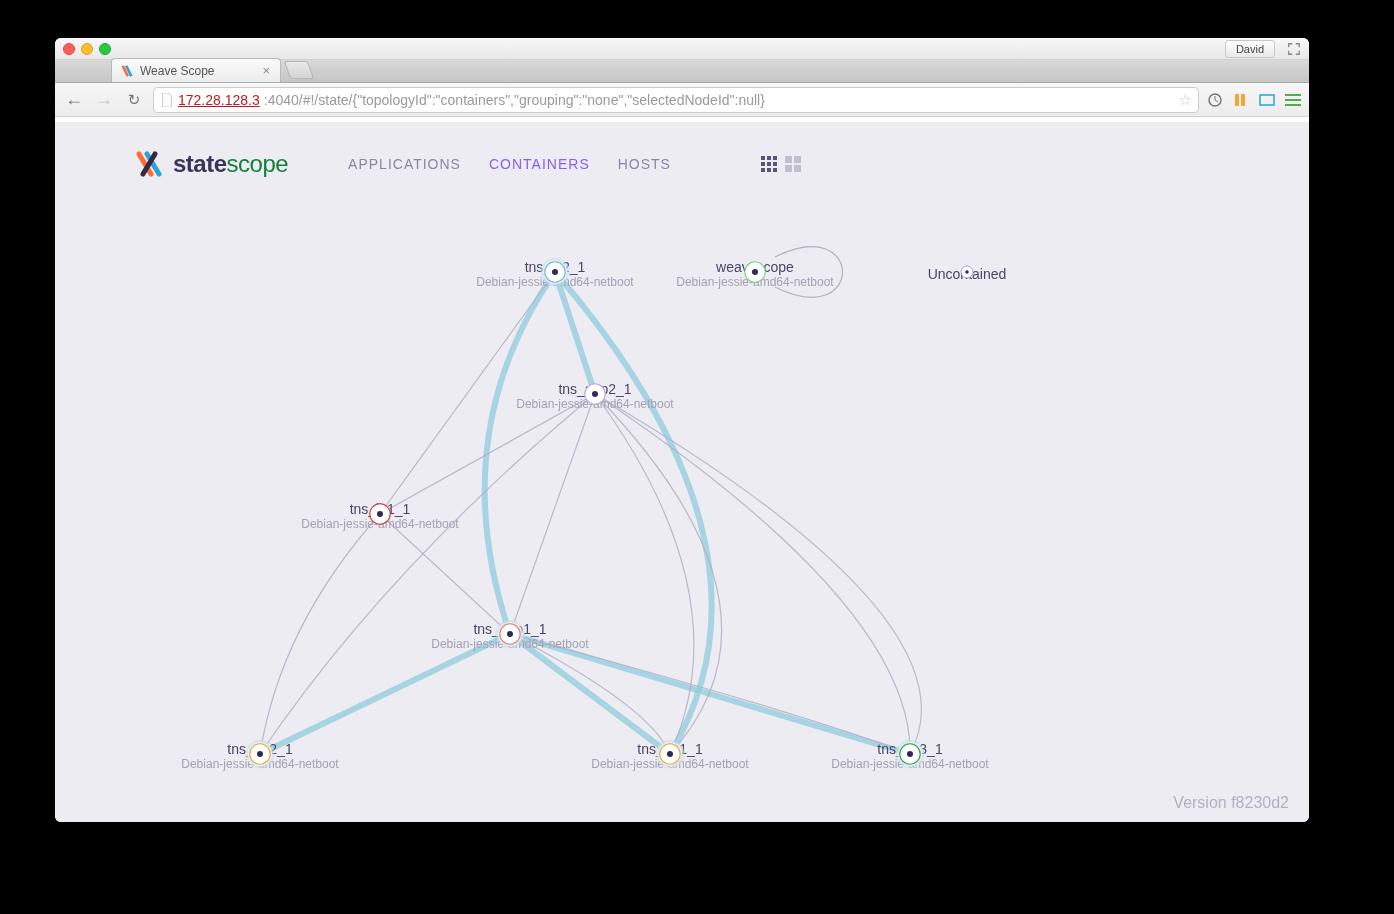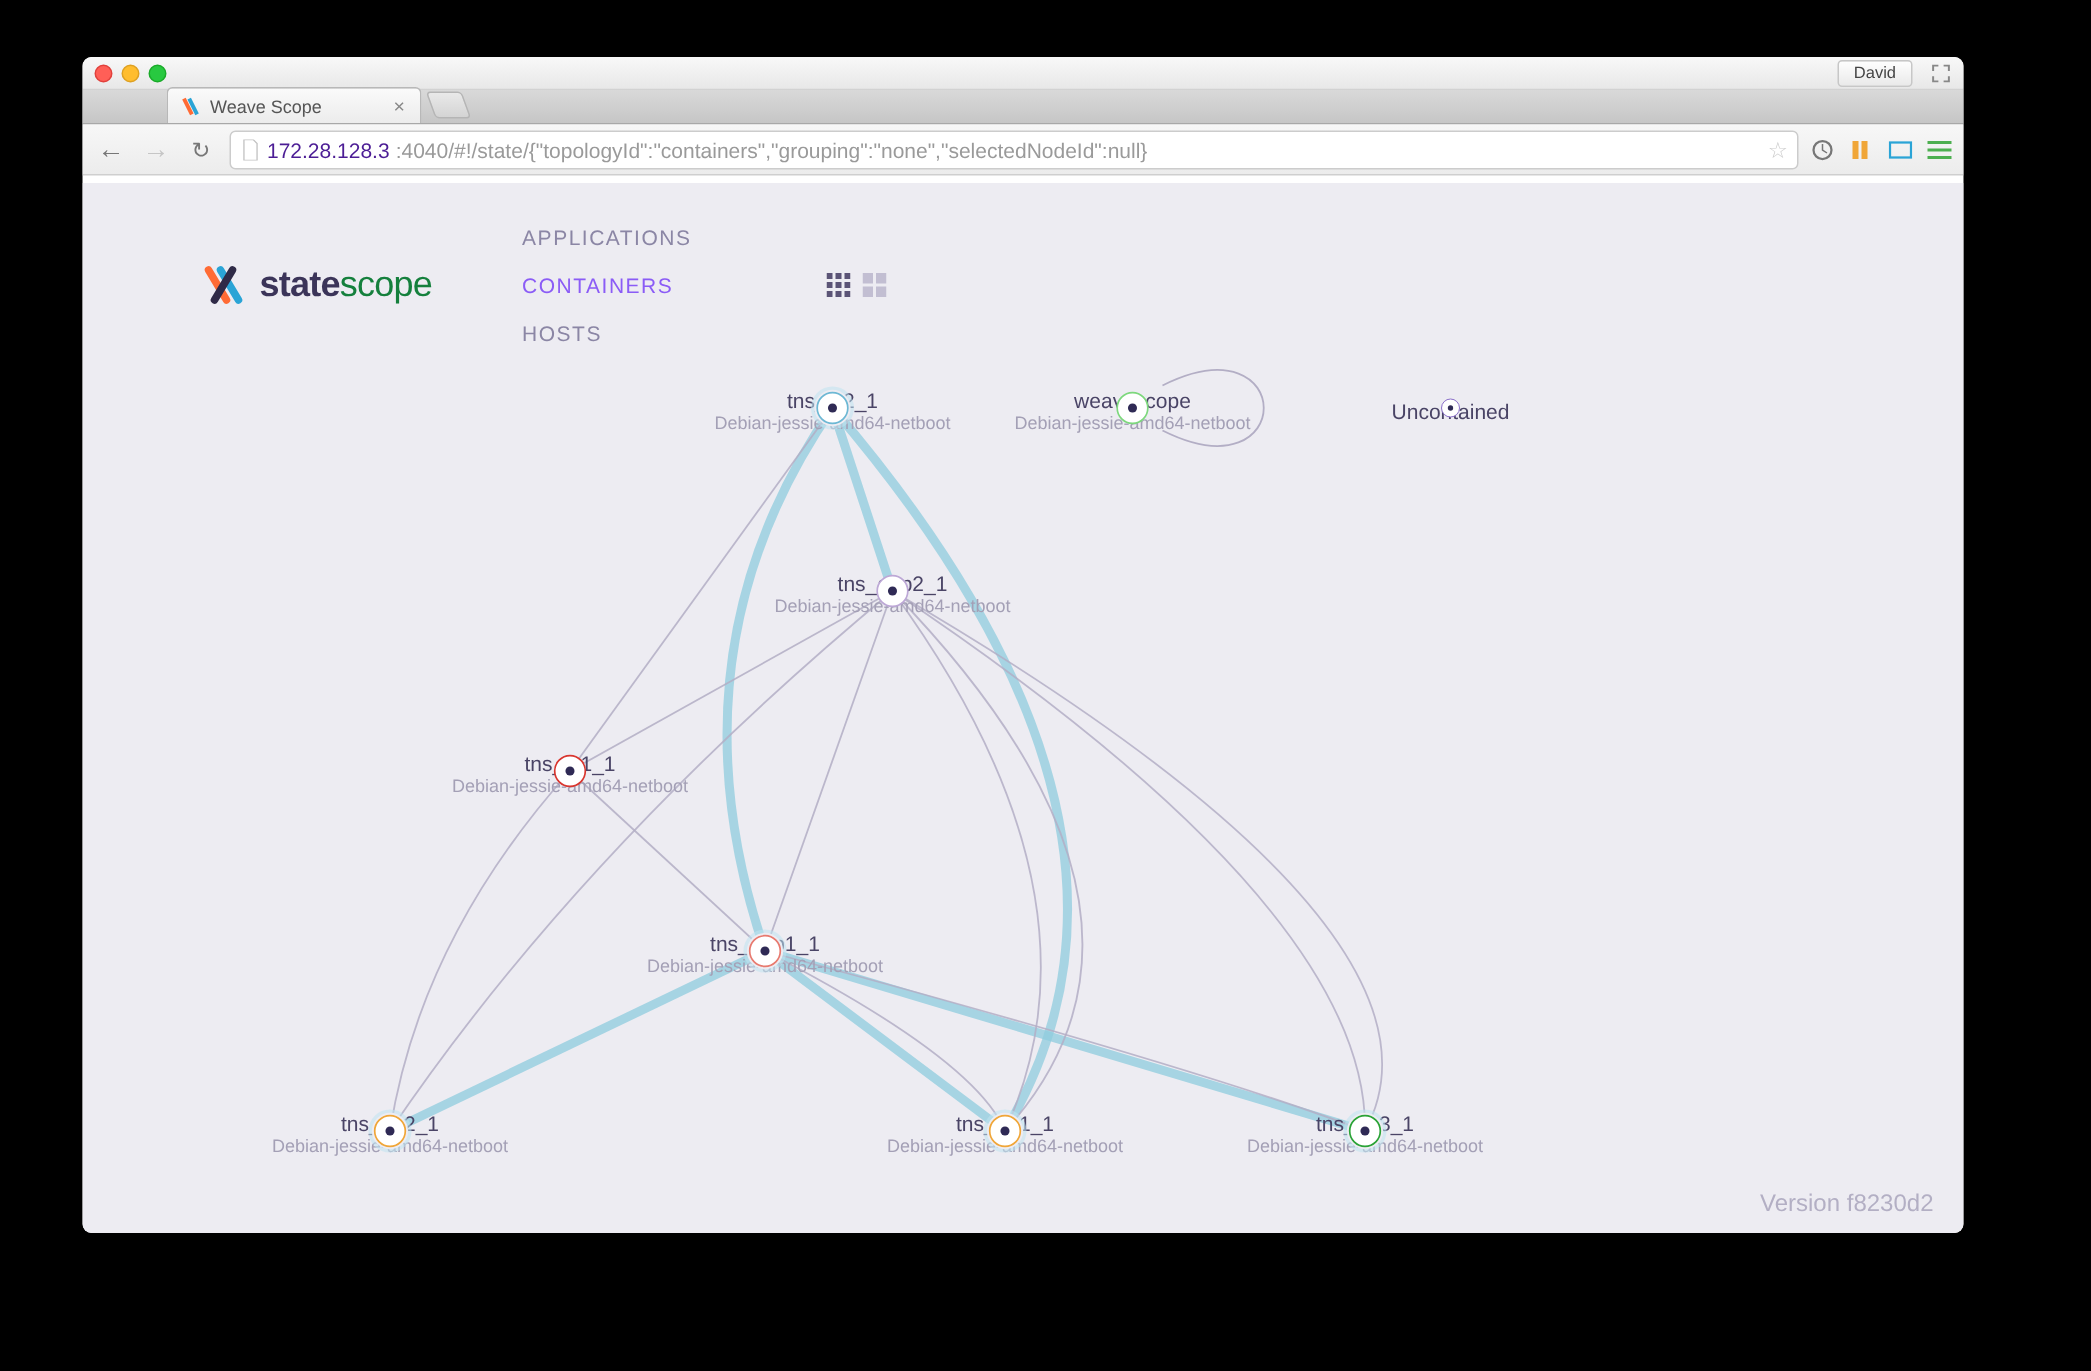--- a/index.html
+++ b/index.html
@@ -85,42 +85,42 @@
     background:#fff;
     border:1px solid #ccc;
     border-radius:4px;
     display:flex; align-items:center;
     padding:0 6px;
     font-size:14px;
     color:#333;
     gap:4px;
   }
   .url-bar .doc-icon{width:14px;height:14px;opacity:.6;}
-  .url-host{color:#4c1d95;}
+  .url-host{color:#b91c1c;text-decoration:underline;}
   .url-path{color:#9a9a9a;}
   .star{margin-left:auto;color:#ccc;font-size:15px;}
   .ext-icons{display:flex;gap:10px;align-items:center;}
   .ext-icons svg{width:16px;height:16px;}
   .hamburger{width:16px;height:12px;display:flex;flex-direction:column;justify-content:space-between;}
   .hamburger span{height:2px;background:#4caf50;display:block;}
   
   .app {
     position:absolute; left:0; right:0; top:84px; bottom:0;
     background:#edecf2;
   }
   .app-header {
     display:flex; align-items:center;
     padding:28px 0 0 80px;
     gap:60px;
   }
   .logo { display:flex; align-items:center; gap:10px; }
   .logo-mark{width:28px;height:28px;}
   .logo-text{font-size:24px;color:#3b3459;letter-spacing:-.5px;}
   .logo-text .scope{font-weight:300;color:#15803d;}
-  .topnav{display:flex;gap:16px;font-size:14px;letter-spacing:1px;flex-direction:column;}
+  .topnav{display:flex;gap:28px;font-size:14px;letter-spacing:1px;}
   .topnav-item{color:#8b86a5;cursor:pointer;}
   .topnav-item.active{color:#8b5cf6;}
   .view-switch{display:flex;gap:8px;margin-left:30px;}
   .view-switch .grid-icon{width:16px;height:16px;}
   
   .graph { position:absolute; left:0; right:0; top:80px; bottom:0; }
   .graph svg { position:absolute; left:0; top:0; width:100%; height:100%; }
   .node { position:absolute; transform:translate(-50%,-50%); text-align:center; }
   .node-label{ font-size:14px; color:#4a4466; margin-top:4px; white-space:nowrap;}
   .node-sublabel{ font-size:12px; color:#a4a0b6; white-space:nowrap;}

